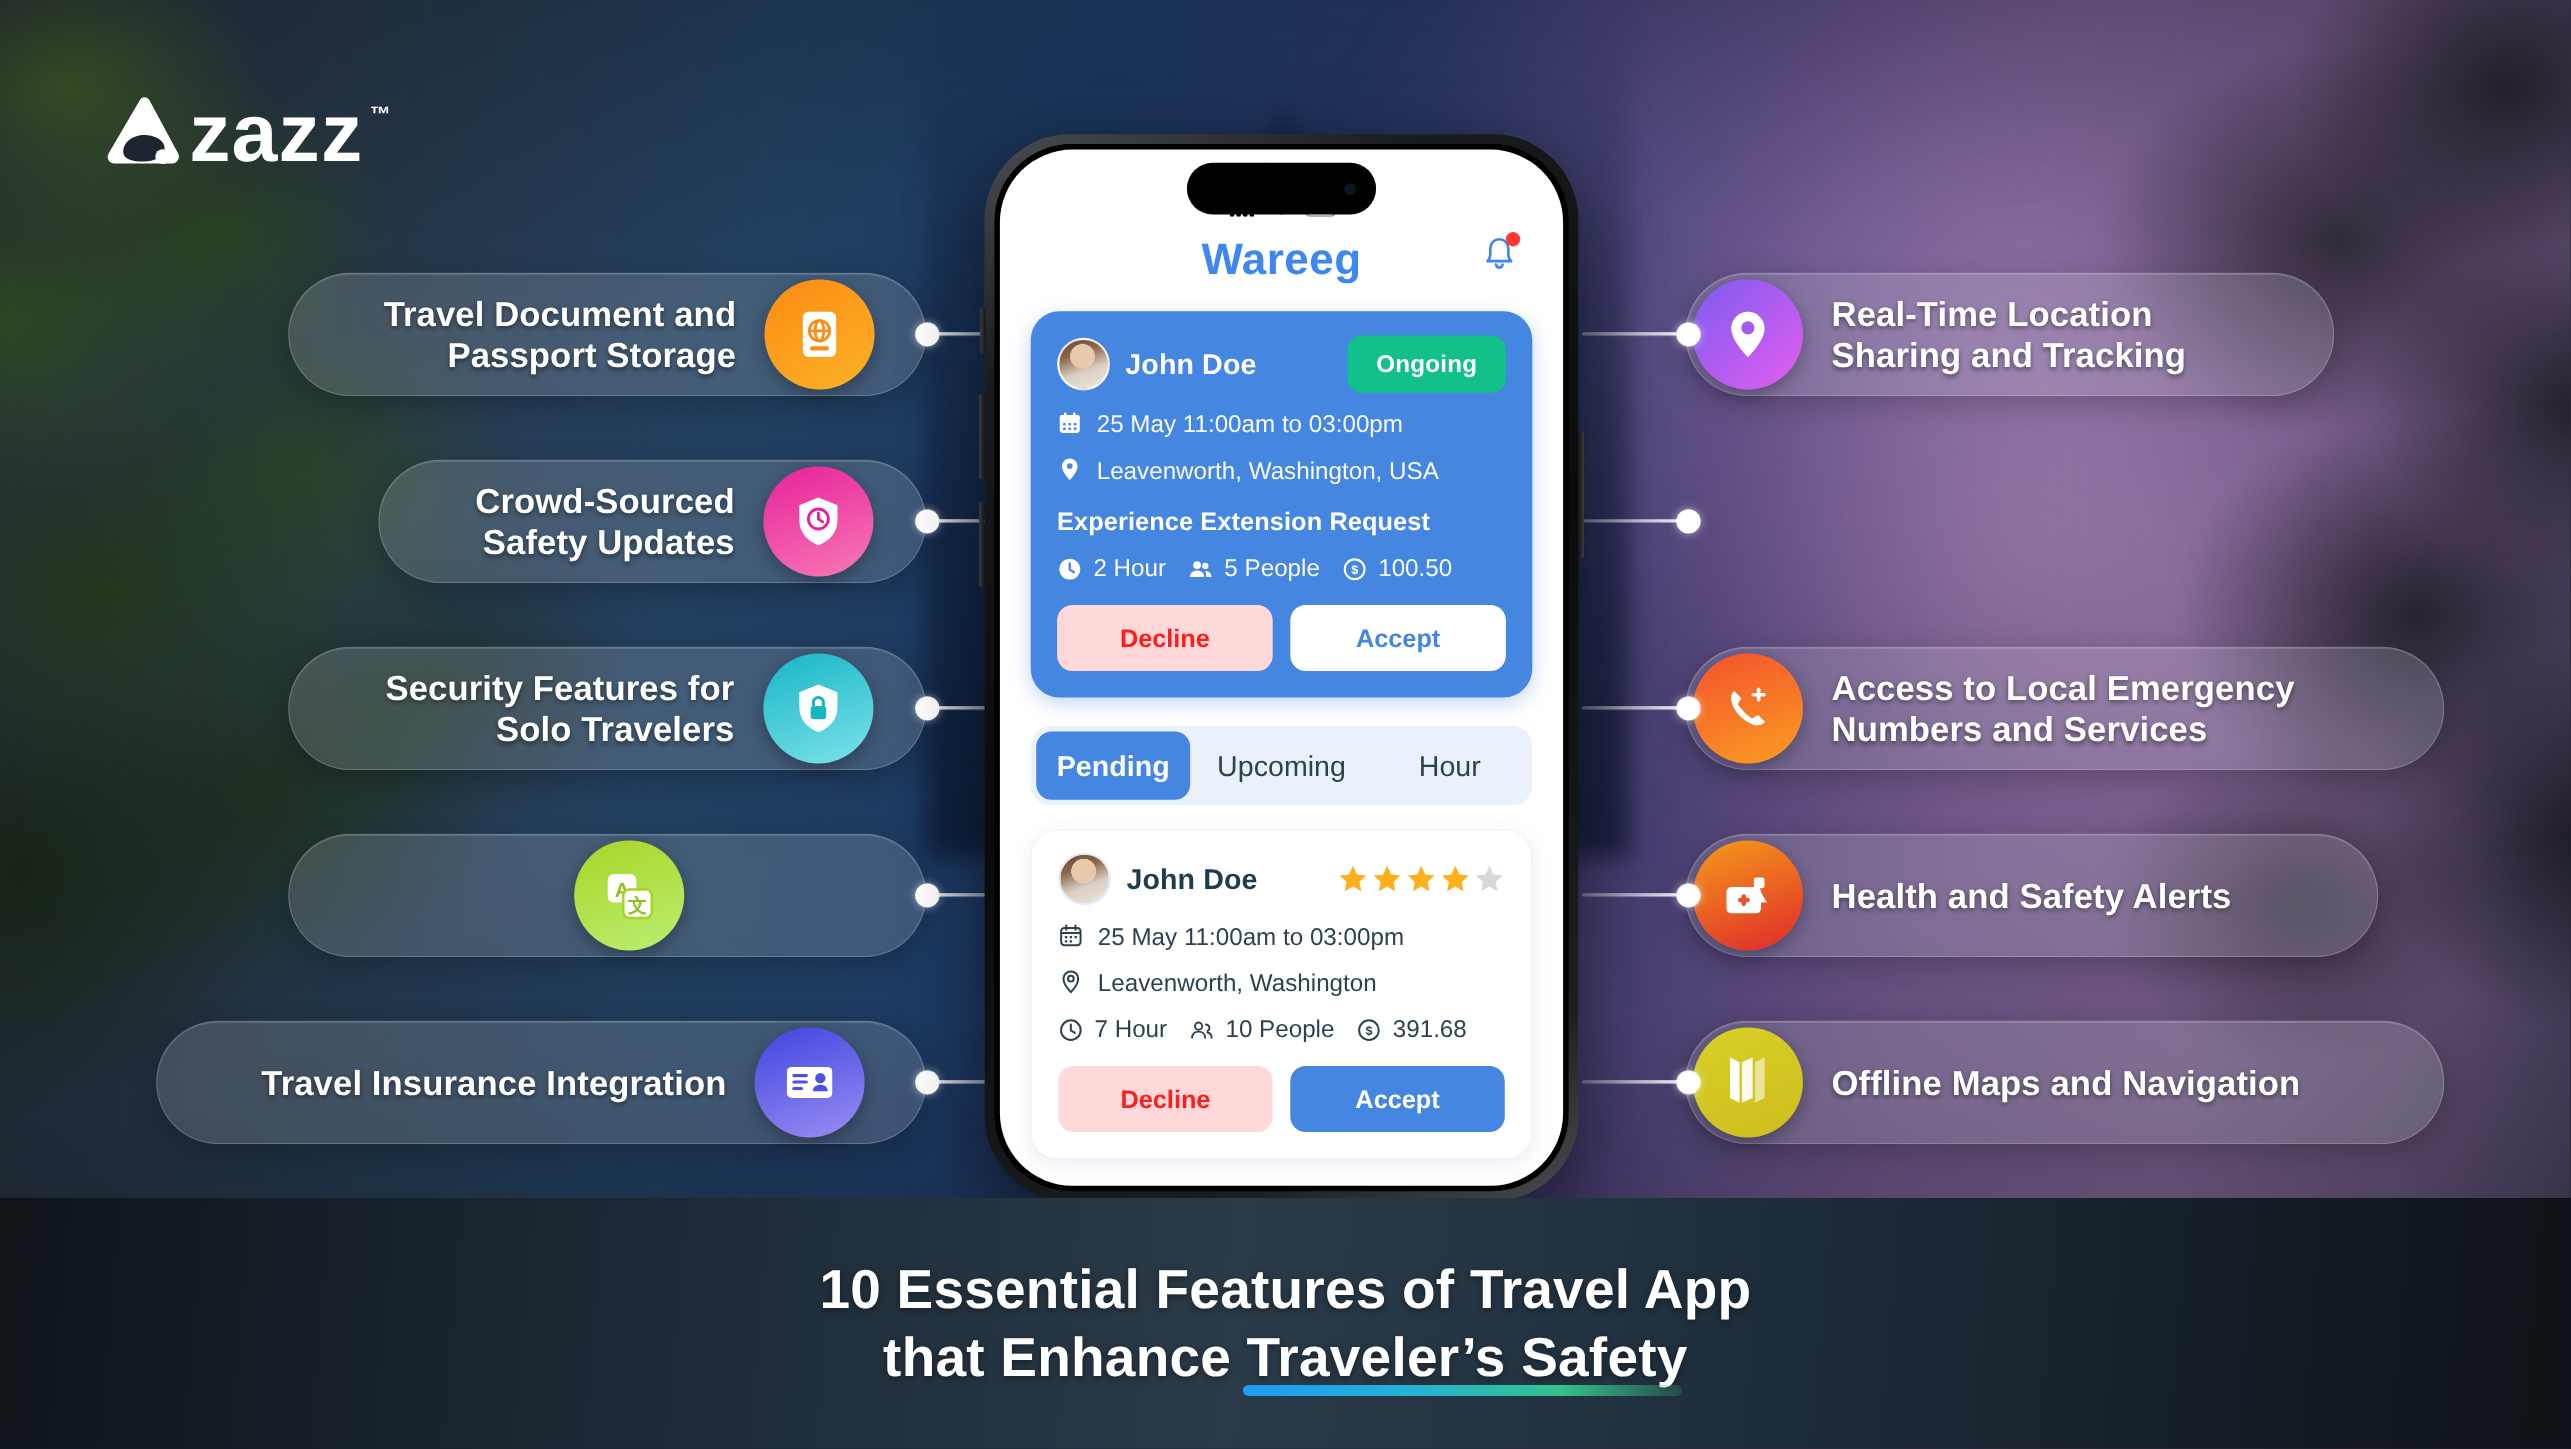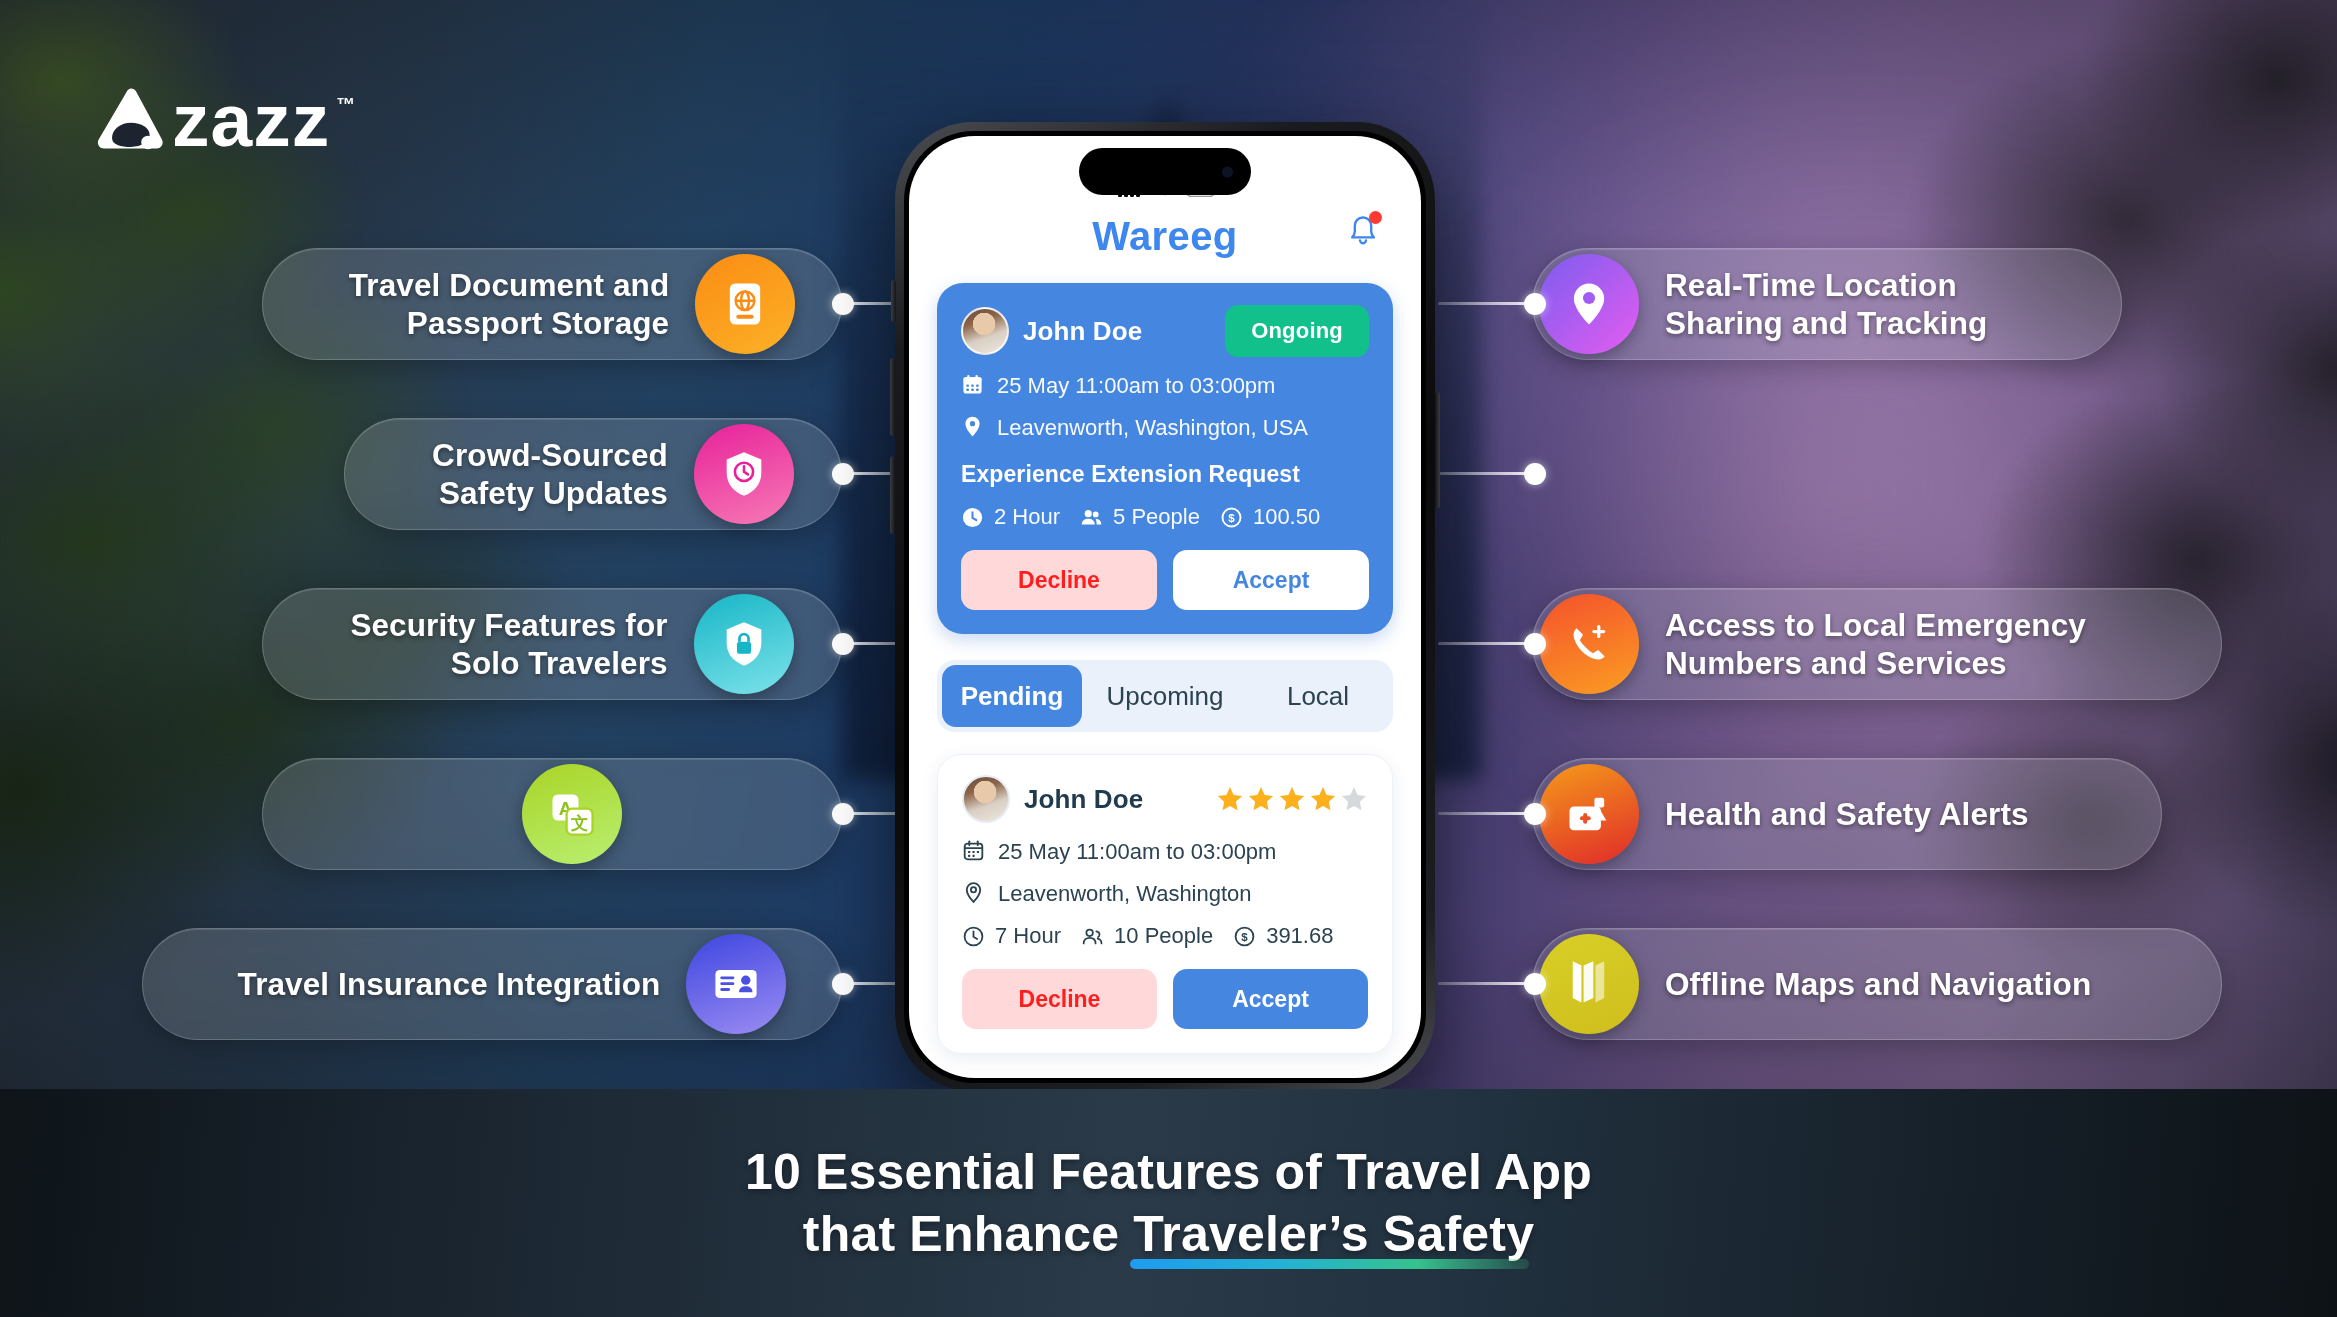--- a/index.html
+++ b/index.html
@@ -643,21 +643,21 @@
 
           <div class="actions">
             <button class="btn btn-decline">Decline</button>
             <button class="btn btn-accept">Accept</button>
           </div>
         </div>
 
         <div class="tabs">
           <div class="tab active">Pending</div>
           <div class="tab">Upcoming</div>
-          <div class="tab">Local</div>
+          <div class="tab">Hour</div>
         </div>
 
         <div class="card-white">
           <div class="row-top">
             <div class="user">
               <div class="avatar dark"></div>
               <span class="user-name dark">John Doe</span>
             </div>
             <div class="stars">
               <svg viewBox="0 0 24 24">

